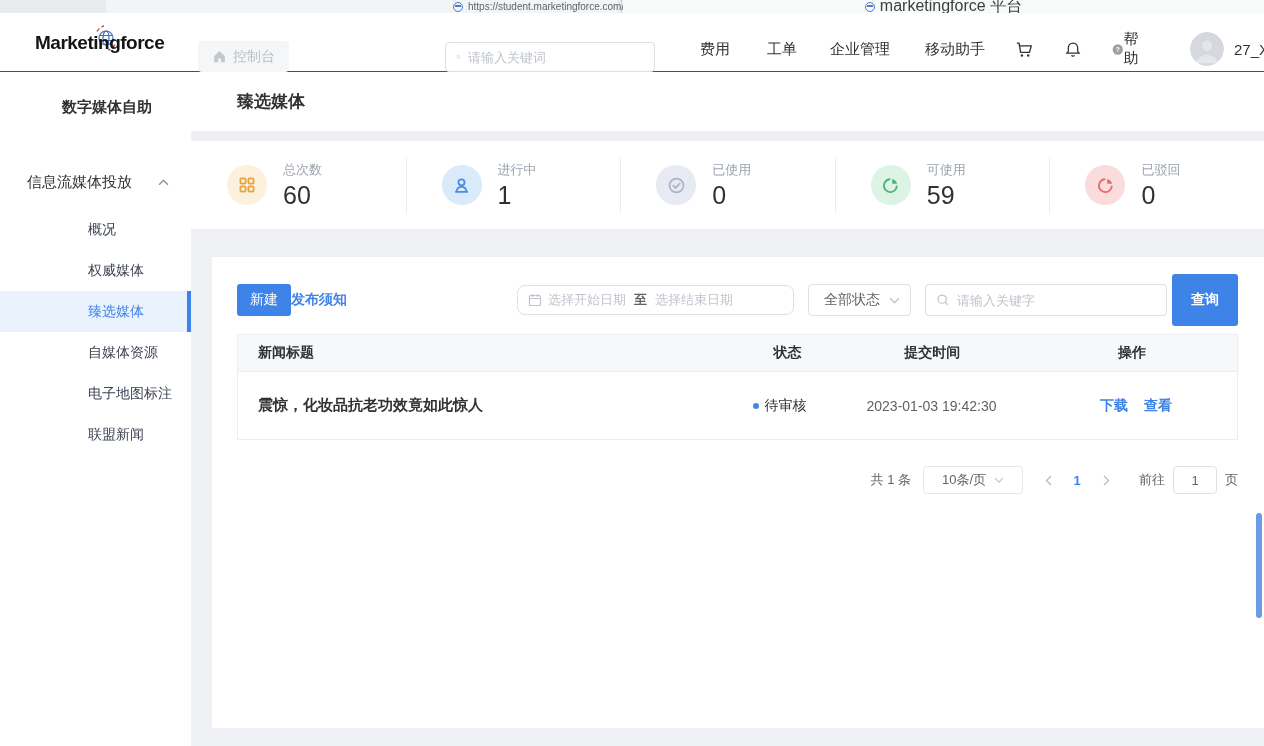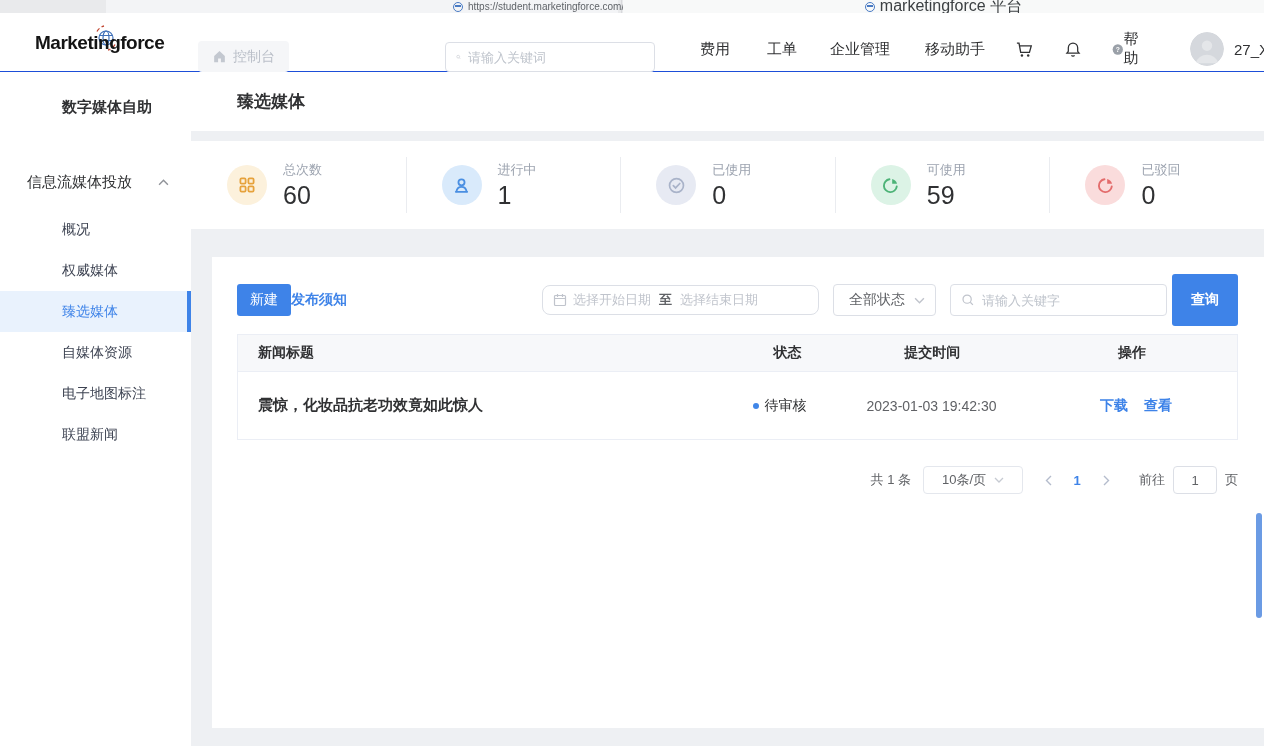--- a/index.html
+++ b/index.html
@@ -35,21 +35,21 @@
   .help-wrap span { font-size:15px; color:#303133; }
   .head-divider { margin-left:24px; width:1px; height:46px; background:#EFF0F2; }
   .avatar { margin-left:22px; width:34px; height:34px; border-radius:50%; overflow:hidden; flex:none; cursor:pointer; }
   .username { margin-left:10px; margin-right:14px; font-size:15px; color:#303133; cursor:pointer; white-space:nowrap; }
 
   
   .sidebar { position:absolute; top:72px; left:0; width:191px; bottom:0; background:#fff; }
   .side-section { margin:26px 0 0 62px; font-size:15px; font-weight:700; color:#303133; }
   .side-group { margin:52px 0 0 0; padding:0 22px 0 27px; height:26px; display:flex; align-items:center; justify-content:space-between; font-size:15px; color:#303133; cursor:pointer; }
   .side-menu { list-style:none; margin-top:14px; }
-  .side-item { height:41px; line-height:41px; padding-left:62px; font-size:14px; color:#3d4352; cursor:pointer; }
+  .side-item { height:41px; line-height:41px; padding-left:88px; font-size:14px; color:#3d4352; cursor:pointer; }
   .side-item.active { background:#E9F2FD; color:#3E83E8; border-right:4px solid #3E83E8; }
 
   
   .main { position:absolute; top:72px; left:191px; right:0; bottom:0; background:#EEF0F3; }
   .title-band { position:absolute; top:0; left:0; right:0; height:59px; background:#fff; display:flex; align-items:center; }
   .page-title { margin-left:46px; font-size:17px; font-weight:700; color:#303133; }
 
   .stats-band { position:absolute; top:69px; left:0; right:0; height:88px; background:#fff; display:flex; }
   .stat { flex:1; display:flex; align-items:center; padding-left:36px; position:relative; }
   .stat + .stat::before { content:""; position:absolute; left:0; top:16px; bottom:16px; width:1px; background:#EAECF0; }
@@ -65,21 +65,21 @@
   .toolbar { display:flex; align-items:center; height:34px; }
   .btn-primary { background:#3E83E8; color:#fff; border:none; border-radius:3px; font-size:14px; font-family:inherit; cursor:pointer; }
   .btn-new { width:54px; height:32px; }
   .link { color:#3E83E8; font-size:14px; cursor:pointer; text-decoration:none; }
   .notice-link { font-weight:600; }
   .tb-spacer { flex:1; }
   .date-range { width:277px; height:30px; border:1px solid #DCDFE6; border-radius:8px; display:flex; align-items:center; padding:0 10px; gap:6px; background:#fff; cursor:pointer; }
   .date-range .ph { font-size:13px; color:#C0C4CC; white-space:nowrap; }
   .date-range .sep { font-size:13px; color:#606266; font-weight:600; margin:0 2px; }
   .status-select { margin-left:14px; width:103px; height:32px; border:1px solid #DCDFE6; border-radius:4px; display:flex; align-items:center; justify-content:space-between; padding:0 10px 0 15px; font-size:14px; color:#606266; background:#fff; cursor:pointer; white-space:nowrap; }
-  .kw-search { margin-left:14px; width:217px; height:32px; border:1px solid #DCDFE6; border-radius:4px; display:flex; align-items:center; padding:0 10px; gap:7px; background:#fff; }
+  .kw-search { margin-left:14px; width:242px; height:32px; border:1px solid #DCDFE6; border-radius:4px; display:flex; align-items:center; padding:0 10px; gap:7px; background:#fff; }
   .kw-search input { border:none; outline:none; flex:1; width:100%; font-size:13px; color:#606266; font-family:inherit; }
   .kw-search input::placeholder { color:#BFC4CC; }
   .btn-query { margin-left:5px; width:66px; height:52px; border-radius:3px; font-size:14px; font-weight:600; }
 
   .news-table { margin-top:17px; border:1px solid #EBEEF5; }
   .t-row { display:flex; align-items:center; }
   .t-head { background:#F7F8FA; height:37px; border-bottom:1px solid #EBEEF5; }
   .t-body { height:67px; background:#fff;gap:12px; }
   .c-title { width:50%; padding-left:20px; text-align:left; }
   .c-status { width:10%; text-align:center; }

